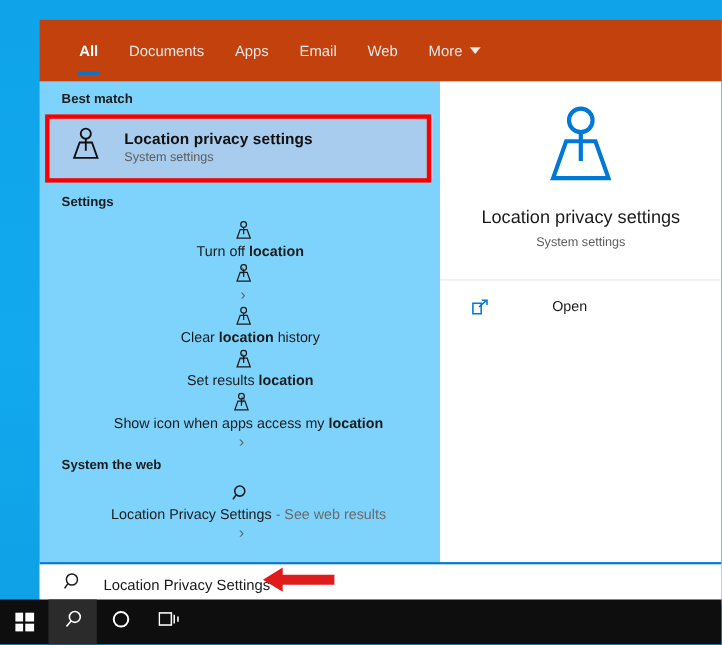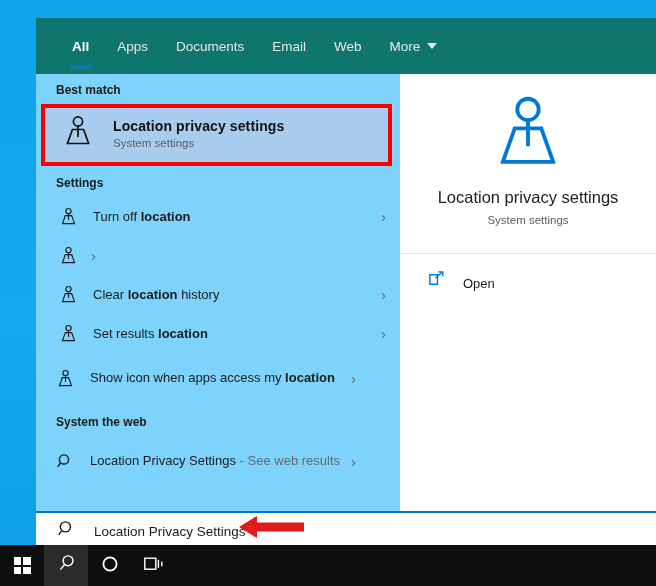--- a/index.html
+++ b/index.html
@@ -20,21 +20,21 @@
   #flyout {
     position: absolute;
     left: 36px; top: 18px;
     width: 620px; height: 528px;
     display: flex; flex-direction: column;
   }
 
   
   #tabbar {
     height: 56px;
-    background: #0f766e;
+    background: #c2410c;
     display: flex; align-items: center;
     padding-left: 22px;
     flex: 0 0 56px;
   }
   .tab {
     position: relative;
     color: #e9e9e9;
     font-size: 13.5px;
     padding: 0 14px;
     height: 56px;
@@ -99,20 +99,21 @@
   .best-text { margin-left: 20px; }
   .best-title { font-size: 14px; color: #111; font-weight: bold; letter-spacing: .1px;}
   .best-sub { font-size: 11.5px; color: #5d5d5d; margin-top: 3px; }
 
   
   .row {
     height: 39px;
     display: flex; align-items: center;
     padding: 0 14px 0 20px;
     cursor: default;
+    flex-direction: column;
   }
   .row.tall { height: 50px; padding-left: 17px; }
   .row .ico { width: 24px; flex: 0 0 24px; display:flex; align-items:center; justify-content:center;}
   .row .label {
     flex: 1;
     font-size: 13px; color: #1b1b1b;
     margin-left: 13px; line-height: 16px;
   }
   .row .label b { font-weight: bold; }
   .chev {
@@ -127,22 +128,23 @@
     padding-top: 20px;
     text-align: center;
   }
   .hero-title {
     font-size: 16.5px; color: #1b1b1b;
     margin-top: 14px;
   }
   .hero-sub { font-size: 11.5px; color: #5d5d5d; margin-top: 7px; }
   .sep { height: 1px; background: #e6e6e6; margin-top: 27px; }
   .action {
-    display: flex; align-items: flex-end;
+    display: flex; align-items: flex-start;
     padding: 16px 0 0 28px;
+    gap: 39px;
   }
   .action .alabel { font-size: 13px; color: #1b1b1b; margin-left: 18px; }
 
   
   #searchbar {
     position: absolute;
     left: 36px; top: 511px;
     width: 620px; height: 40px;
     background: #ffffff;
     border-top: 2px solid #0078d7;
@@ -188,24 +190,24 @@
 
 <div id="desktop"></div>
 
 <div id="flyout">
 
   <div id="tabbar">
     <div class="tab active">
       <span>All</span>
     </div>
     <div class="tab">
+      <span>Documents</span>
+    </div>
+    <div class="tab">
       <span>Apps</span>
-    </div>
-    <div class="tab">
-      <span>Documents</span>
     </div>
     <div class="tab">
       <span>Email</span>
     </div>
     <div class="tab">
       <span>Web</span>
     </div>
     <div class="tab">
       <span>More</span>
       <span class="caret"></span>

